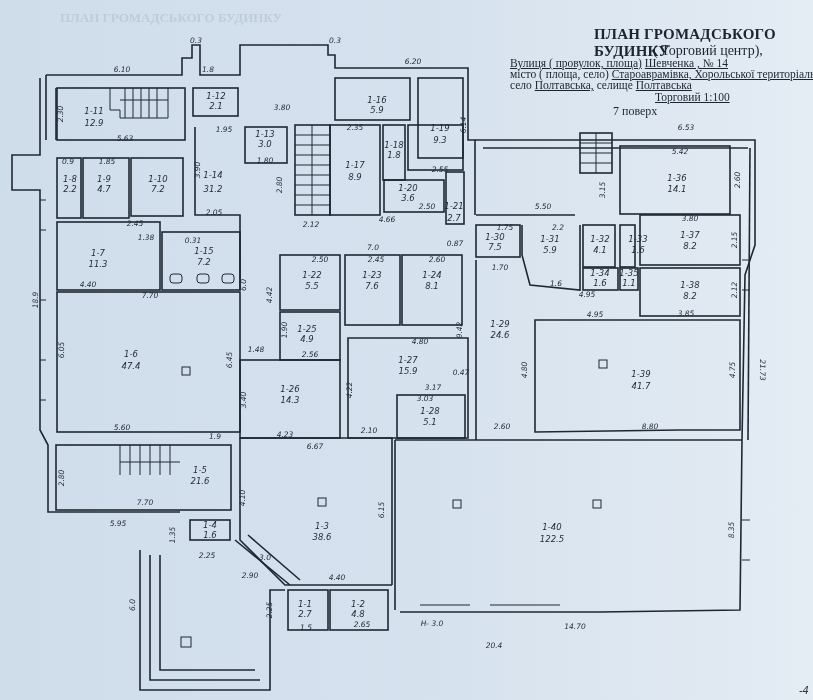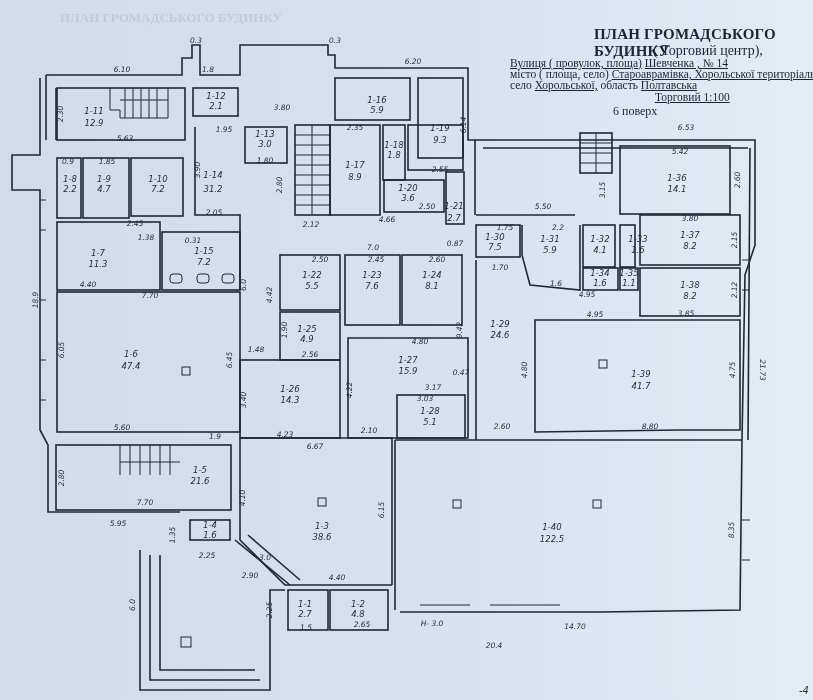--- a/index.html
+++ b/index.html
@@ -33,26 +33,26 @@
 <div class="hdr line1">
   <span class="u">Вулиця ( провулок, площа)</span>
   <span class="u">Шевченка , № 14</span>
 </div>
 <div class="hdr line2">
   <span>місто ( площа, село)</span>
   <span class="u">Староаврамівка, Хорольської територіальної гро</span>
 </div>
 <div class="hdr line3">
   <span>село</span>
-  <span class="u">Хорольської,</span>
-  <span>область</span>
+  <span class="u">Полтавська,</span>
+  <span>селище</span>
   <span class="u">Полтавська</span>
 </div>
 <div class="hdr scale u">Торговий 1:100</div>
-<div class="hdr floor">6 поверх</div>
+<div class="hdr floor">7 поверх</div>
 
 <svg width="813" height="700" viewBox="0 0 813 700">
 
   <g>
 
     <path class="w" d="M46 75 L182 75 L182 58 L192 58 L192 45 L200 45 L200 75 L240 75 L240 45 L328 45 L328 55 L335 55 L335 68 L468 68 L468 75"></path>
     <path class="w" d="M40 78 L40 155 L12 155 L12 190 L40 190 L40 430 L48 445 L48 512 L180 512"></path>
     <path class="w" d="M56 88 L56 140"></path>
     <path class="w" d="M46 75 L46 140"></path>
 

